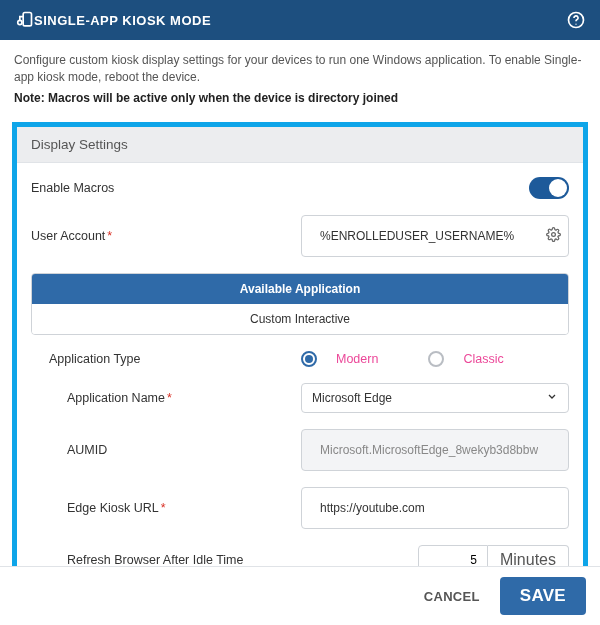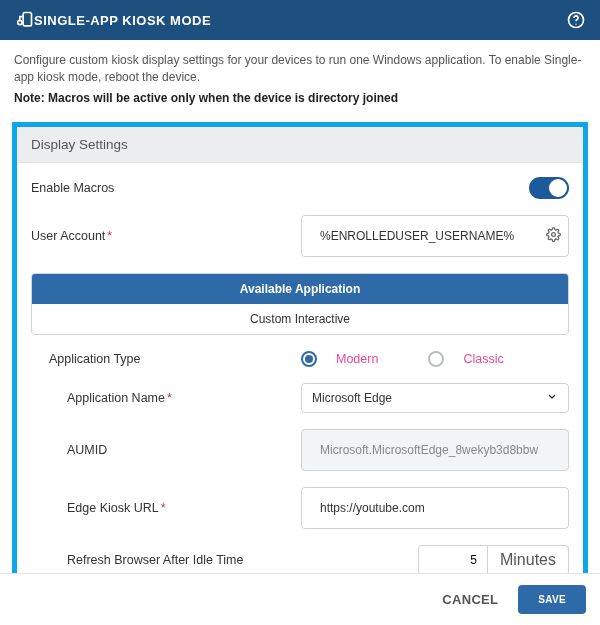--- a/index.html
+++ b/index.html
@@ -182,21 +182,21 @@
       font-size: 13px;
       font-weight: 600;
       letter-spacing: 0.3px;
       cursor: pointer;
       padding: 8px 6px;
     }
     .btn-save {
       background: #2f6aa8;
       border: none;
       color: #fff;
-      font-size: 10px;
+      font-size: 17px;
       font-weight: 600;
       letter-spacing: 0.3px;
       cursor: pointer;
       padding: 9px 20px;
       border-radius: 4px;
     }
   </style>
 </head>
 <body>
 

